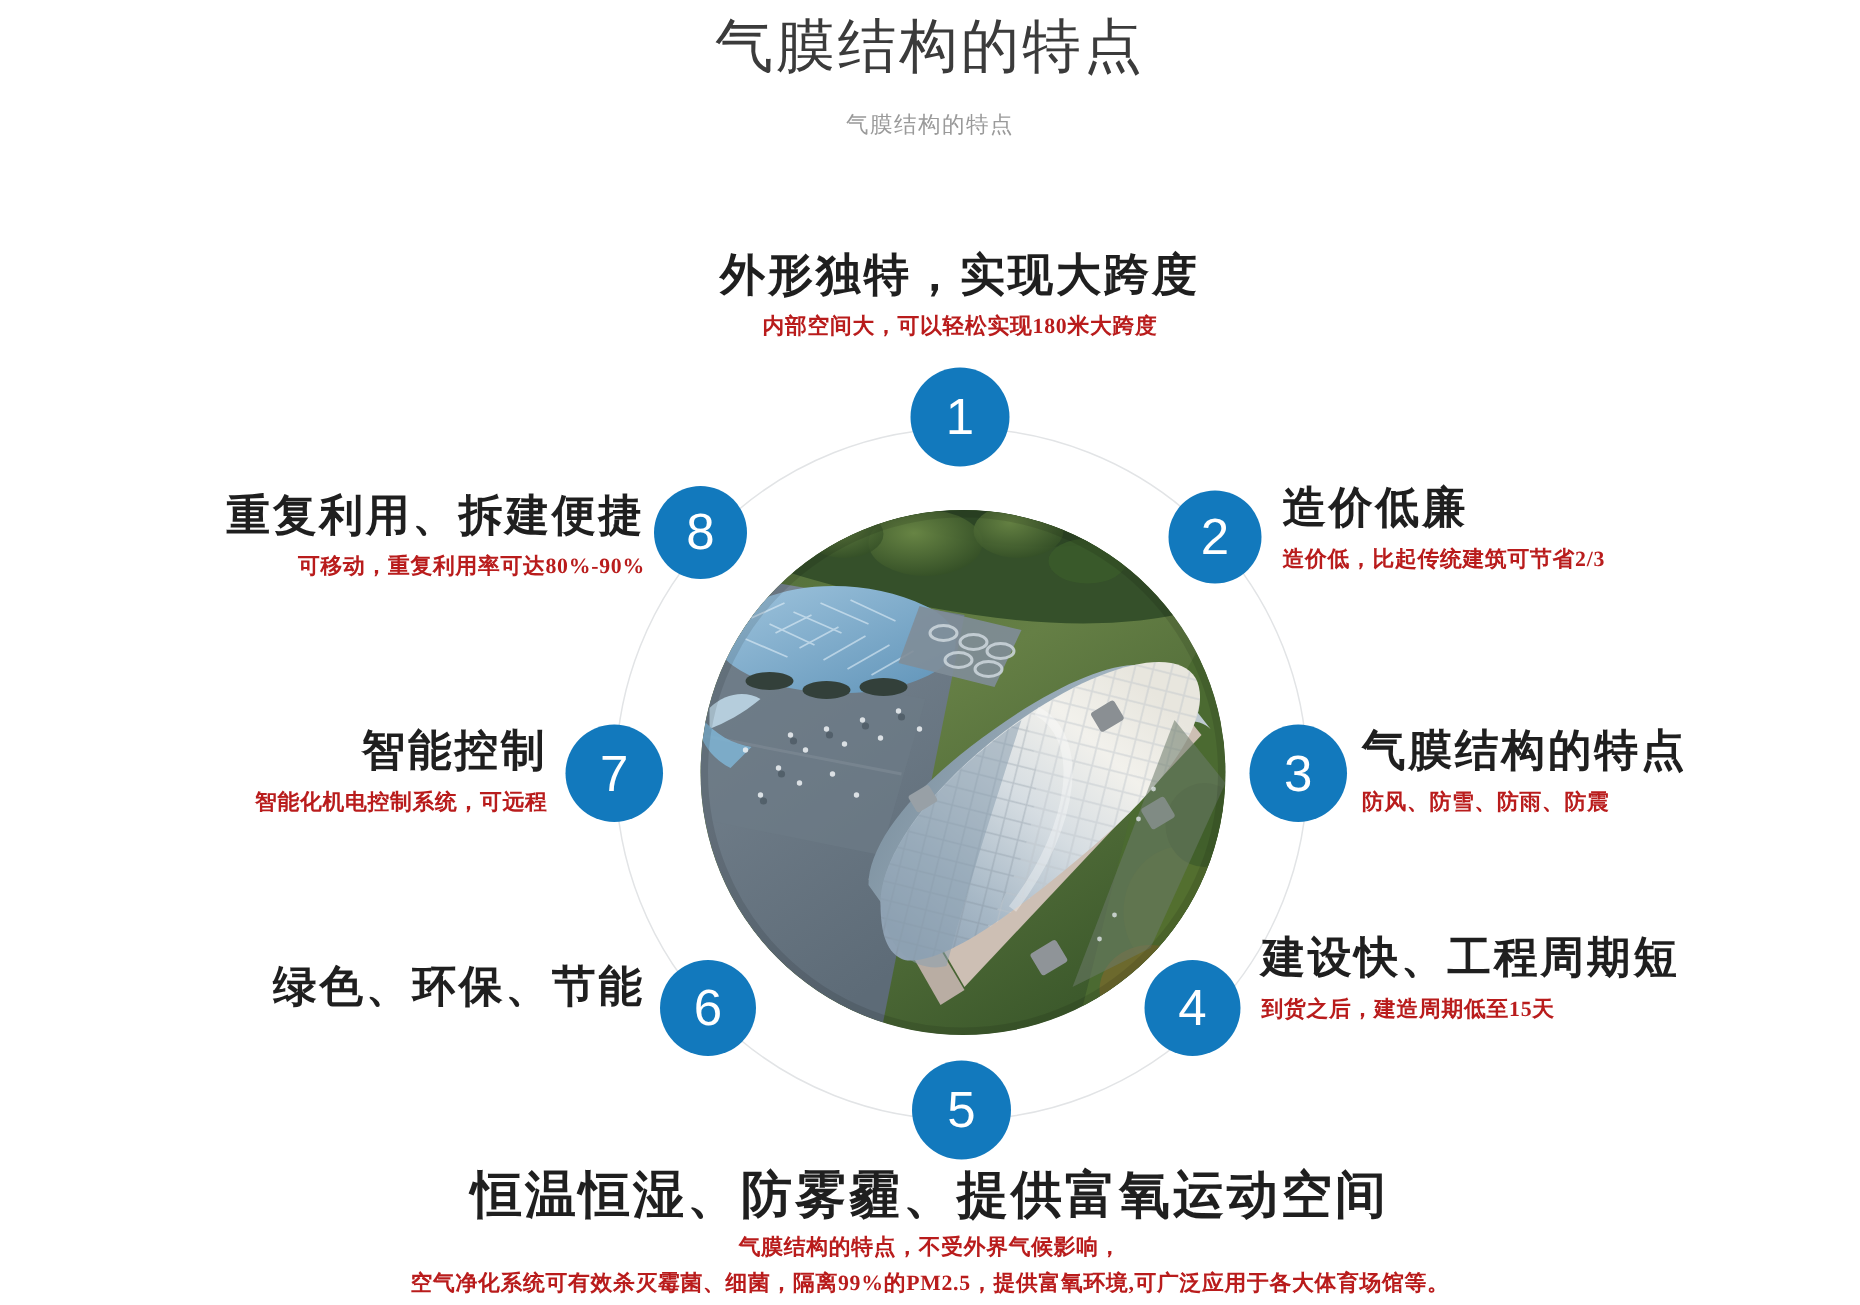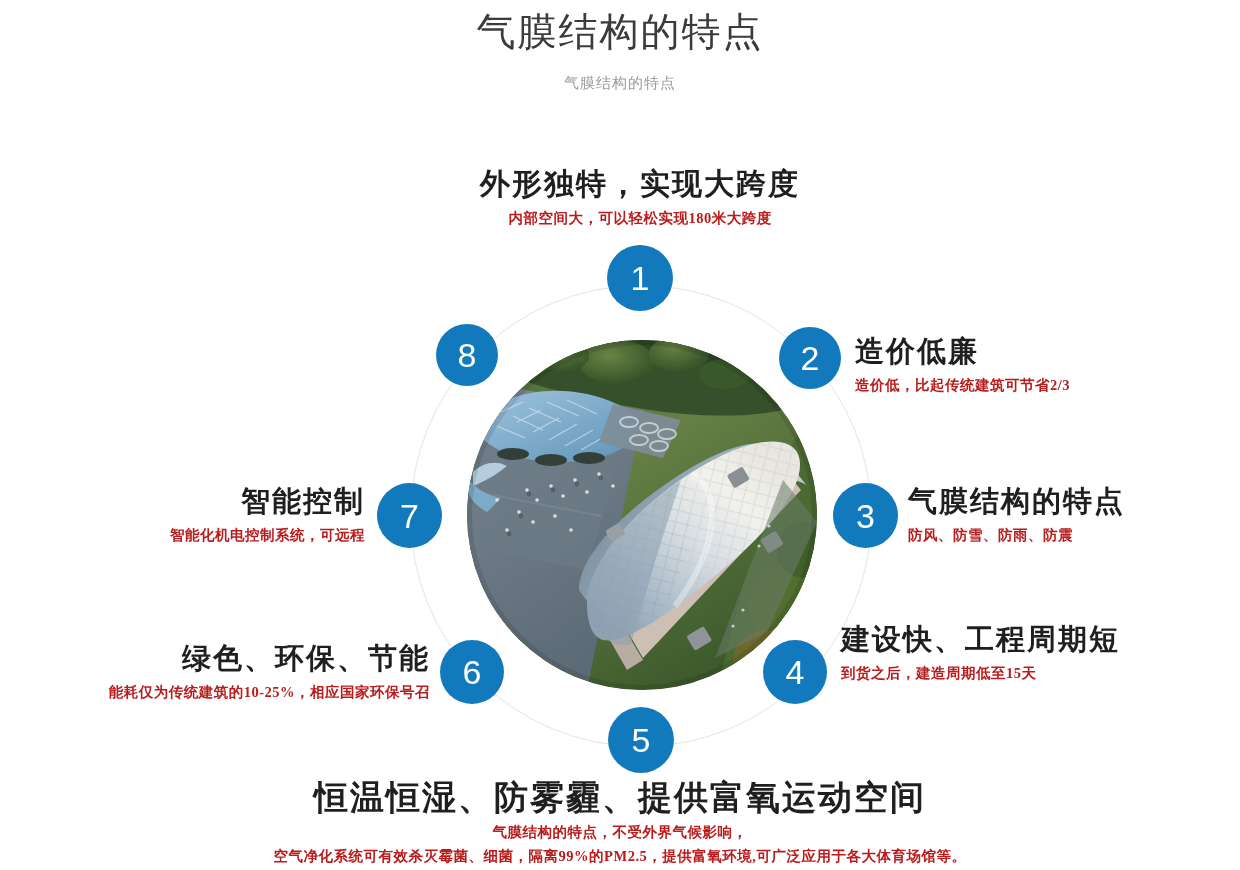--- a/index.html
+++ b/index.html
@@ -127,21 +127,21 @@
   }
   .align-right  { text-align: right; }
   .align-left   { text-align: left; }
   .align-center { text-align: center; }
 
   
   .feature-1 { left: 320px; top: 165px; width: 640px; }
   .feature-1 .f-title { font-size: 30px; text-align: center; }
   .feature-1 .f-desc  { text-align: center; }
 
-  .feature-2 { left: 855px; top: 332px; width: 360px; }
+  .feature-2 { left: 855px; top: 320px; width: 360px; }
   .feature-3 { left: 908px; top: 482px; width: 320px; }
   .feature-4 { left: 841px; top: 620px; width: 360px; }
 
   .feature-5 { left: 230px; top: 779px; width: 780px; }
   .feature-5 .f-title { font-size: 34px; text-align: center; }
   .feature-5 .f-desc  { text-align: center; }
   .feature-5 .f-desc .l2 { display: block; }
 
   .feature-6 { left: 10px; top: 639px; width: 420px; }
   .feature-7 { left: 70px; top: 482px; width: 295px; }
@@ -350,22 +350,25 @@
   <div class="feature feature-5 align-center">
     <div class="f-title">恒温恒湿、防雾霾、提供富氧运动空间</div>
     <div class="f-desc">
       <span class="l1">气膜结构的特点，不受外界气候影响，</span>
       <span class="l2">空气净化系统可有效杀灭霉菌、细菌，隔离99%的PM2.5，提供富氧环境,可广泛应用于各大体育场馆等。</span>
     </div>
   </div>
 
   <div class="feature feature-6 align-right">
     <div class="f-title">绿色、环保、节能</div>
-    <div class="f-desc">能耗仅为传统建筑的10-25%，相应国家环保号召</div>
   </div>
 
   <div class="feature feature-7 align-right">
     <div class="f-title">智能控制</div>
     <div class="f-desc">智能化机电控制系统，可远程</div>
   </div>
 
+  <div class="feature feature-8 align-right">
+    <div class="f-title">重复利用、拆建便捷</div>
+    <div class="f-desc">可移动，重复利用率可达80%-90%</div>
+  </div>
 
 </div>
 
 </body></html>

